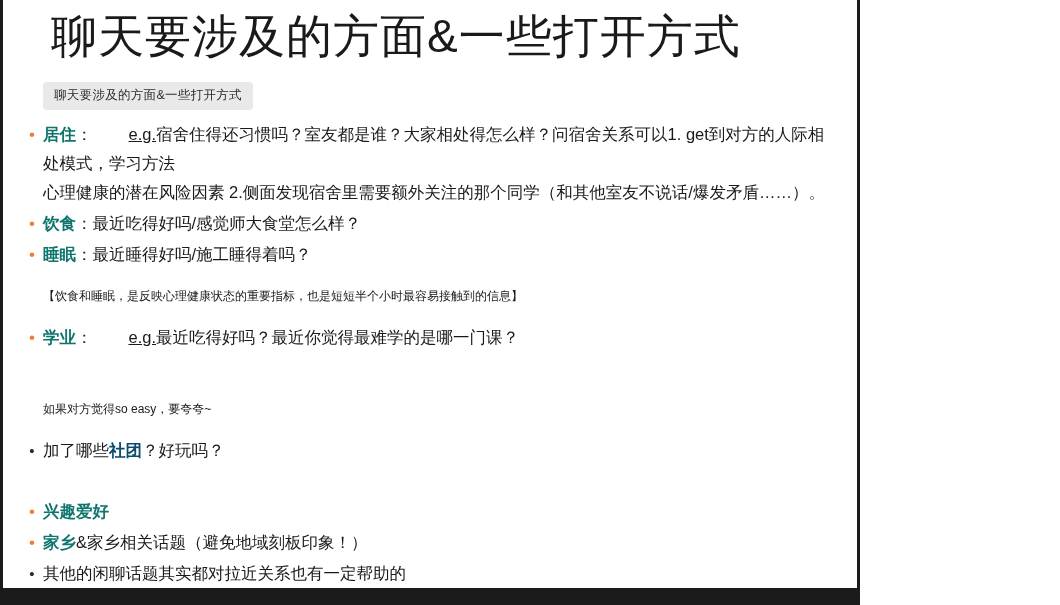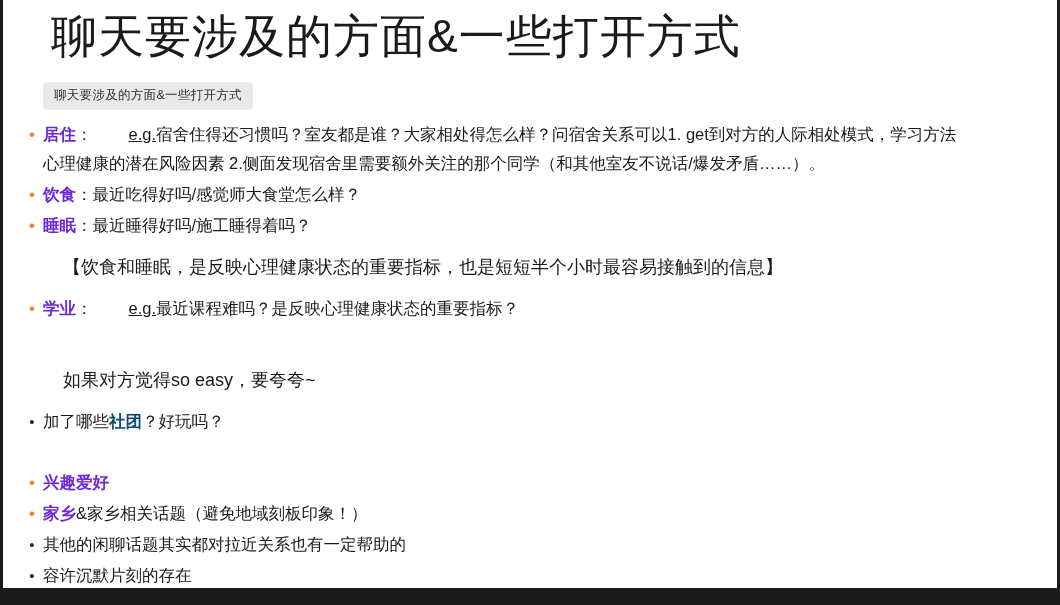--- a/index.html
+++ b/index.html
@@ -8,21 +8,21 @@
   }
   body {
     width: 1060px;
     height: 605px;
     background: #ffffff;
     font-family: "Liberation Sans", "DejaVu Sans", sans-serif;
     overflow: hidden;
   }
   .slide {
     position: relative;
-    width: 1060px;
+    width: 860px;
     height: 605px;
     background: #ffffff;
     box-sizing: border-box;
     border-left: 3px solid #1b1b1b;
     border-right: 3px solid #1b1b1b;
   }
   .slide-bottom-bar {
     position: absolute;
     left: 0;
     right: 0;
@@ -76,26 +76,25 @@
     font-size: 15px;
   }
   .bullet.empty { color: transparent; }
   .text {
     flex: 1 1 auto;
     font-size: 16.5px;
     line-height: 29px;
     color: #1a1a1a;
   }
   .text.block {
-    font-size: 18px;
+    font-size: 12px;
     line-height: 30px;
-    margin-left: 20px;
   }
   .lead {
-    color: #6d28d9;
+    color: #0f766e;
     font-weight: bold;
   }
   .hl-orange {
     color: #0c4a6e;
     font-weight: bold;
   }
   .underline {
     text-decoration: underline;
   }
   .en {
@@ -143,21 +142,21 @@
     <div class="row">
       <div class="bullet empty">•</div>
       <div class="text block">【饮食和睡眠，是反映心理健康状态的重要指标，也是短短半个小时最容易接触到的信息】</div>
     </div>
 
     <div class="gap-small"></div>
 
     <div class="row">
       <div class="bullet">•</div>
       <div class="text">
-        <span class="lead">学业</span><span>：</span><span class="en underline">e.g.</span><span>最近课程难吗？是反映心理健康状态的重要指标？</span>
+        <span class="lead">学业</span><span>：</span><span class="en underline">e.g.</span><span>最近吃得好吗？最近你觉得最难学的是哪一门课？</span>
       </div>
     </div>
 
     <div class="gap-small"></div>
 
     <div class="row">
       <div class="bullet empty">•</div>
       <div class="text block">
         <br>
         <span>如果对方觉得so easy，要夸夸~</span>

